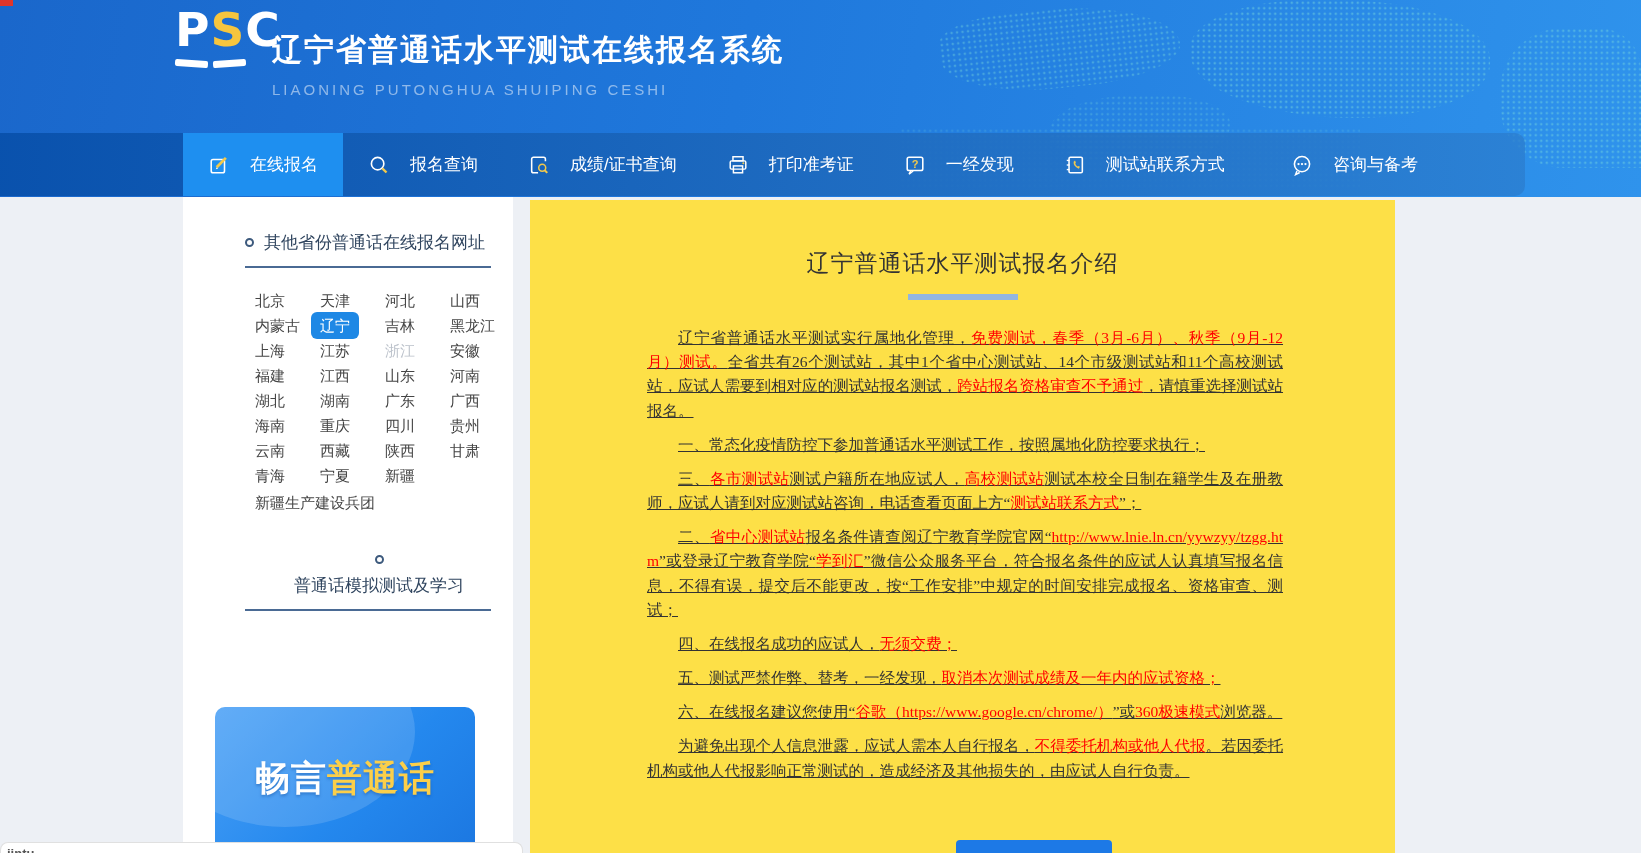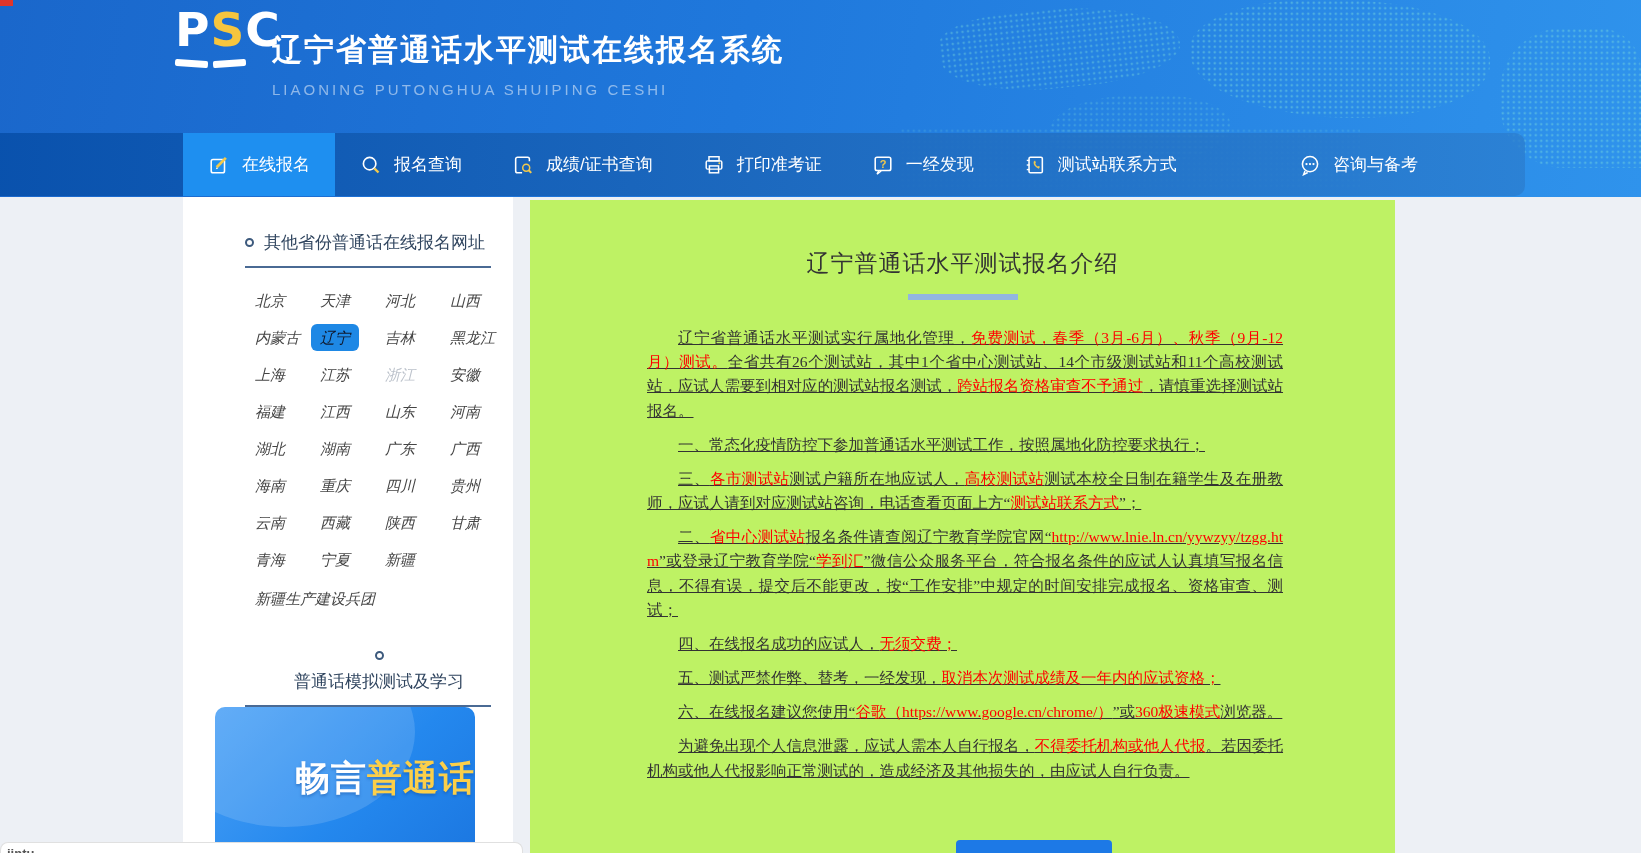--- a/index.html
+++ b/index.html
@@ -35,50 +35,50 @@
   .site-titles{position:absolute;left:272px;top:30px;color:#fff;}
   .site-title{font-size:30px;font-weight:bold;letter-spacing:2px;}
   .site-sub{margin-top:10px;font-size:15px;letter-spacing:3px;color:rgba(255,255,255,.5);}
   
   .navbar{
     position:absolute;left:0;top:133px;width:1525px;height:63px;
     border-radius:0 10px 10px 0;
     background:linear-gradient(90deg, rgba(9,81,172,.97) 0%, rgba(30,106,190,.9) 55%, rgba(43,126,208,.8) 100%);
     display:flex;align-items:stretch;padding-left:183px;
   }
-  .tab{display:flex;align-items:center;gap:12px;padding:0 25px;color:#fff;font-size:17px;cursor:pointer;white-space:nowrap;}
+  .tab{display:flex;align-items:center;gap:20px;padding:0 25px;color:#fff;font-size:17px;cursor:pointer;white-space:nowrap;}
   .tab.active{background:#1e8ff0;}
   .tab svg{width:22px;height:22px;display:block;}
   .right-tab{margin-left:auto;margin-right:82px;}
   
   .sidebar{position:absolute;left:183px;top:197px;width:330px;height:656px;background:#fff;padding-left:30px;}
   .side-head{display:flex;align-items:center;gap:10px;margin:34px 0 0 32px;color:#30455f;font-size:17px;}
   .ring{width:9px;height:9px;border:2.5px solid #3d5a7d;border-radius:50%;flex:none;}
   .side-rule{margin:12px 0 0 32px;width:246px;height:2px;background:#4a6a94;}
-  .prov-grid{display:grid;grid-template-columns:repeat(4,65px);row-gap:16px;margin:22px 0 0 42px;font-size:15px;color:#454545;font-style:italic;}
+  .prov-grid{display:grid;grid-template-columns:repeat(4,65px);row-gap:4px;margin:22px 0 0 42px;font-size:15px;color:#454545;}
   .prov{cursor:pointer;line-height:21px;white-space:nowrap;}
-  .prov.active{background:#1e88e5;color:#0f172a;border-radius:6px;padding:3px 9px;margin:-3px 0 -3px -9px;justify-self:start;}
+  .prov.active{background:#1e88e5;color:#ffffff;border-radius:6px;padding:3px 9px;margin:-3px 0 -3px -9px;justify-self:start;}
   .prov.disabled{color:#bcc2cb;cursor:default;}
   .prov.wide{grid-column:1 / -1;margin-top:2px;}
   .banner{
     position:absolute;left:32px;top:510px;width:260px;height:160px;border-radius:10px;
     background:linear-gradient(135deg,#49a0f6 0%,#2488ee 55%,#1b76e0 100%);
     overflow:hidden;cursor:pointer;
   }
   .banner::before{
     content:"";position:absolute;left:-60px;top:-70px;width:260px;height:190px;border-radius:50%;
     background:rgba(255,255,255,.14);
   }
-  .banner-text{position:absolute;left:0;right:0;top:48px;text-align:right;font-size:35px;font-weight:bold;letter-spacing:1px;
+  .banner-text{position:absolute;left:0;right:0;top:48px;text-align:center;font-size:35px;font-weight:bold;letter-spacing:1px;
     color:#fff;text-shadow:0 2px 3px rgba(10,60,140,.35);}
   .banner-text .yellow{color:#fbcf4a;}
   .banner-btn{position:absolute;top:135px;width:68px;height:26px;background:#fff;border-radius:13px;}
   .banner-btn.b1{left:42px;} .banner-btn.b2{left:148px;}
   
-  .main{position:absolute;left:530px;top:200px;width:865px;height:653px;background:#bef264;}
+  .main{position:absolute;left:530px;top:200px;width:865px;height:653px;background:#fde047;}
   .main-title{text-align:center;margin:48px 0 0 0;font-size:23px;color:#333;font-weight:400;letter-spacing:1px;}
   .title-bar{width:110px;height:6px;background:#92b6e0;margin:15px auto 0 auto;}
   .article{margin:26px 112px 0 117px;font-size:15.5px;line-height:1.56;color:#333;text-align:justify;
     font-family:"Liberation Serif", serif;text-decoration:underline;}
   .article p{margin:0 0 10px 0;text-indent:2em;}
   .red{color:#ff0000;}
   .redlink{color:#ff0000;text-decoration:none;cursor:pointer;word-break:break-all;}
   
   .apply-btn{position:absolute;left:956px;top:840px;width:156px;height:14px;background:#1d79e6;border:none;
     border-radius:4px 4px 0 0;cursor:pointer;}

